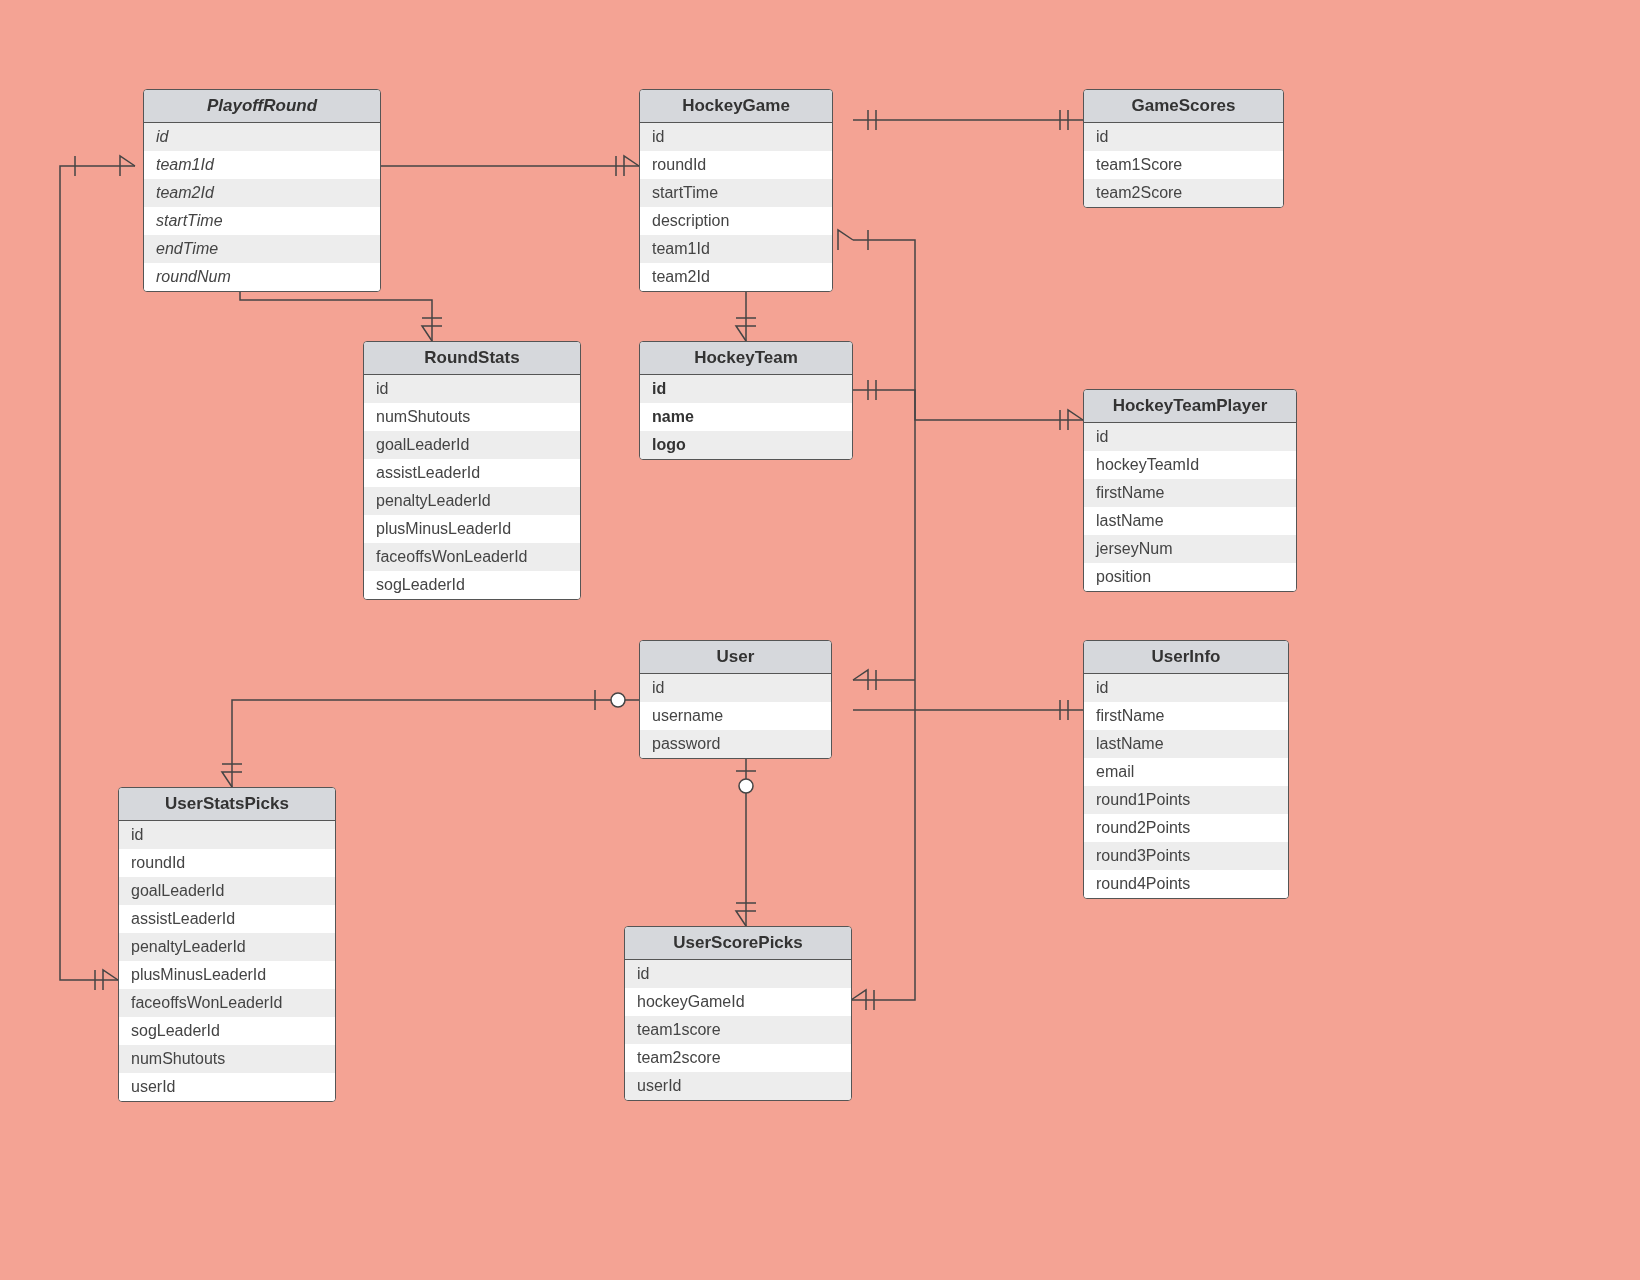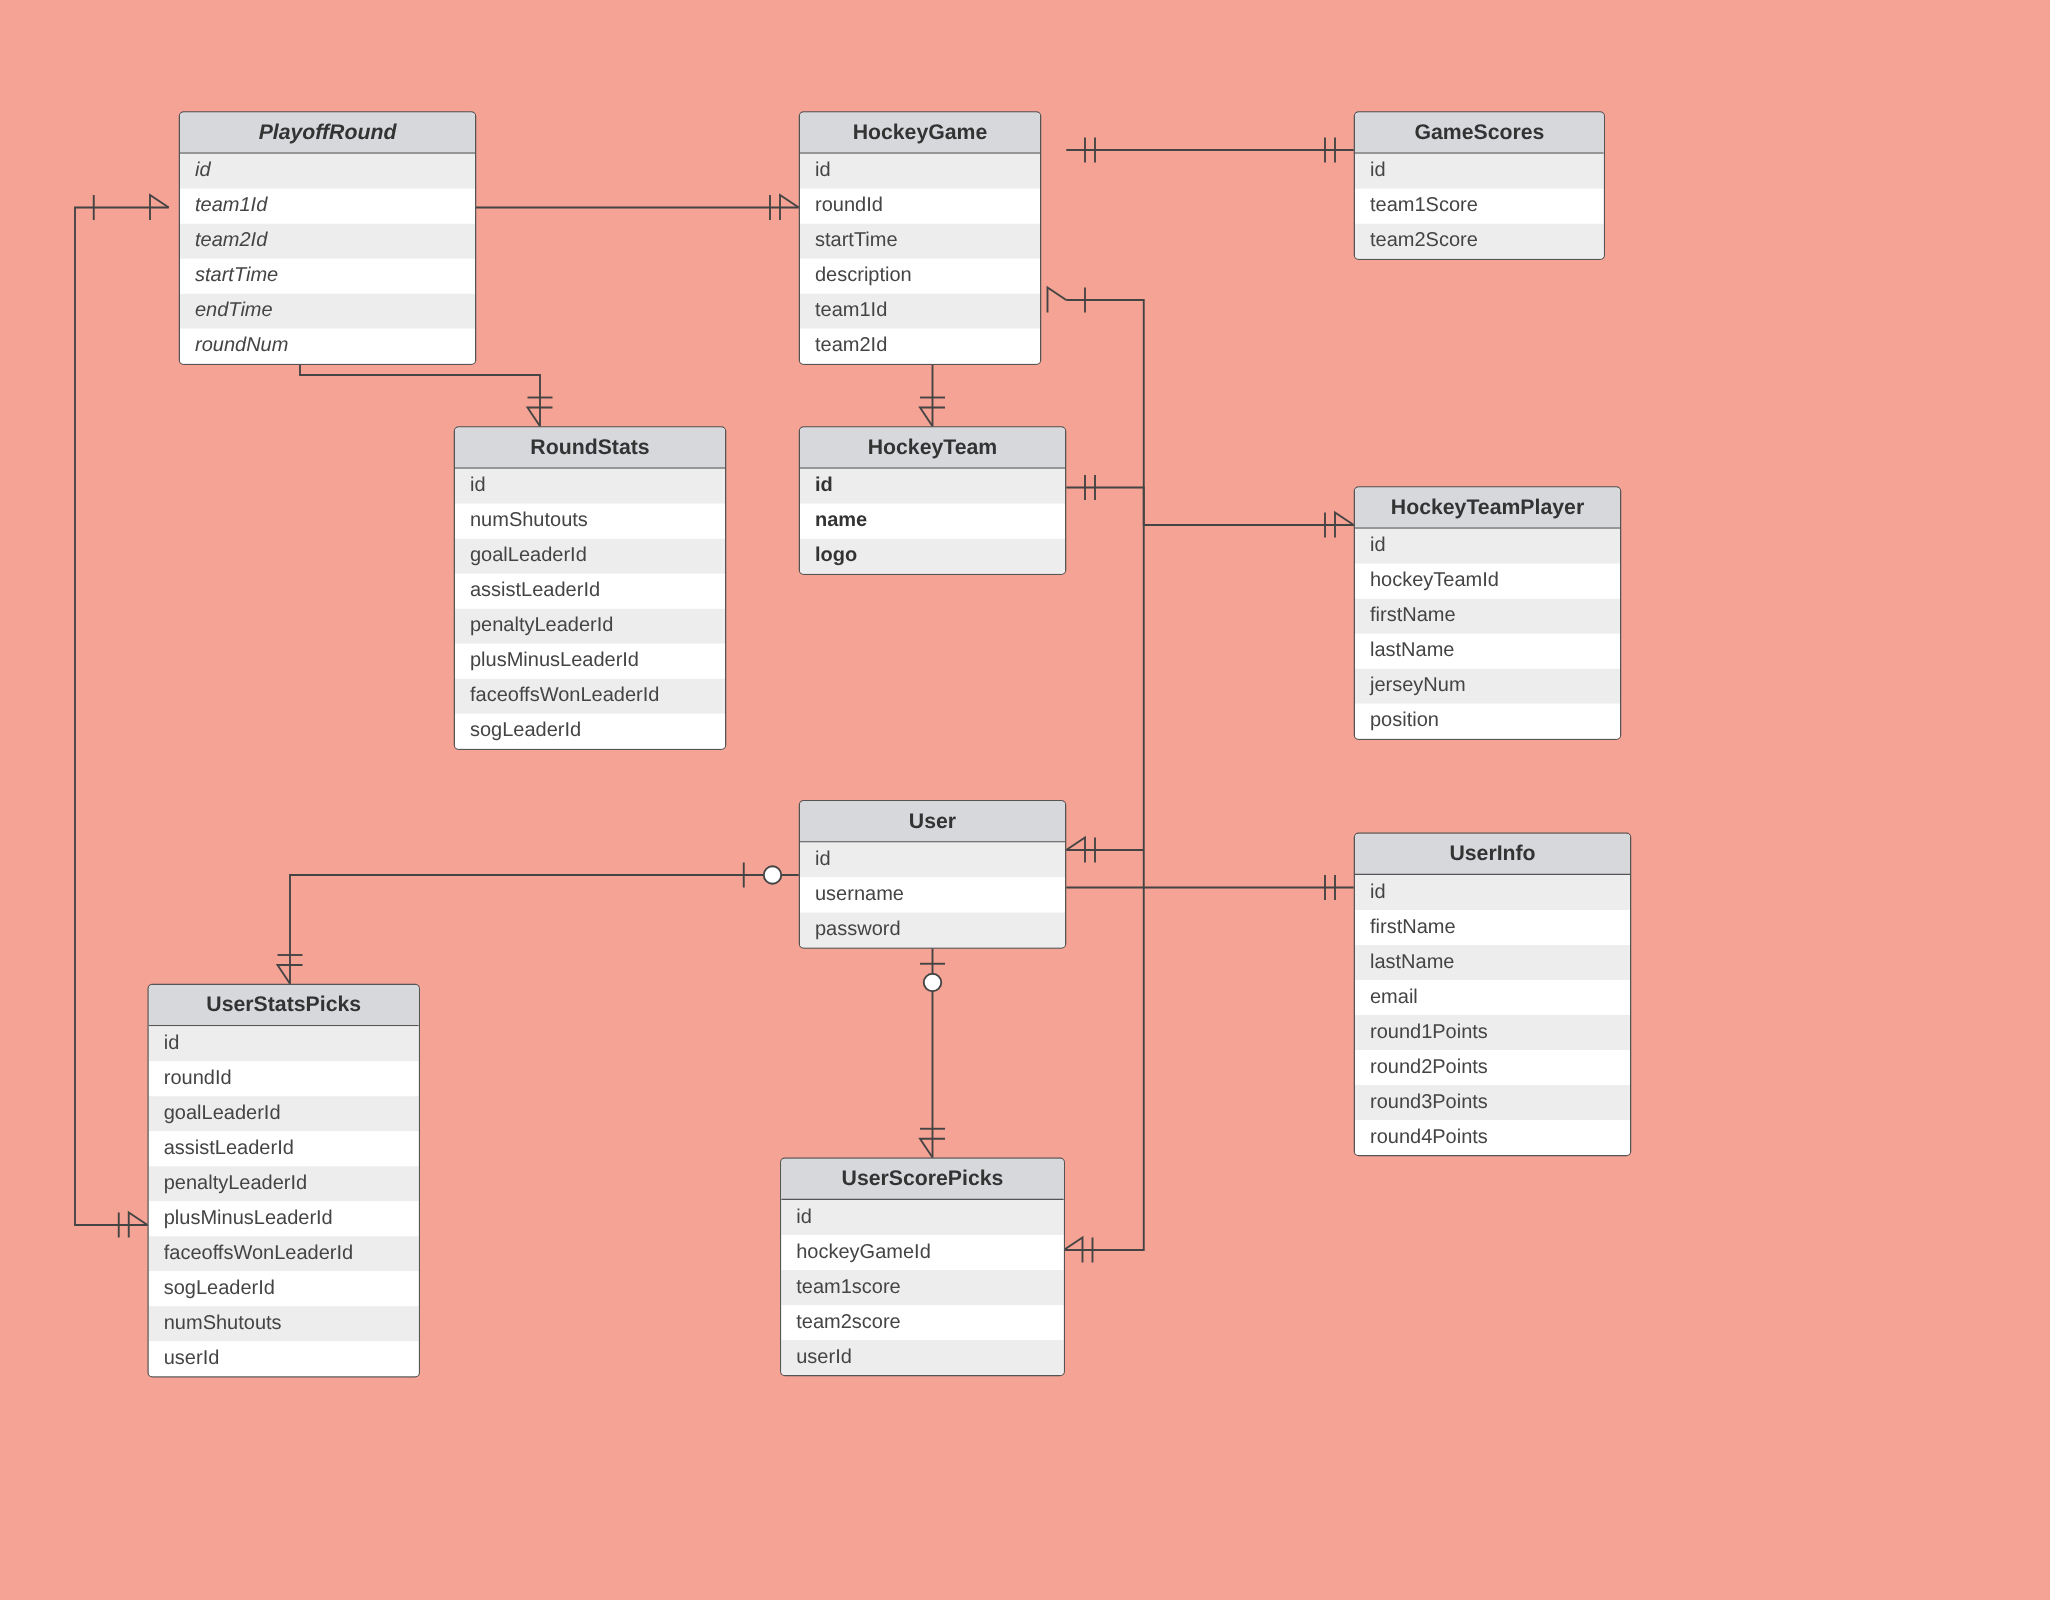--- a/index.html
+++ b/index.html
@@ -179,30 +179,30 @@
   <div class="entity-body">
     <div class="entity-row">id</div>
     <div class="entity-row">hockeyTeamId</div>
     <div class="entity-row">firstName</div>
     <div class="entity-row">lastName</div>
     <div class="entity-row">jerseyNum</div>
     <div class="entity-row">position</div>
   </div>
 </div>
 
-<div class="entity" style="left:639px; top:640px; width:214px;">
+<div class="entity" style="left:639px; top:640px; width:193px;">
   <div class="entity-header">User</div>
   <div class="entity-body">
     <div class="entity-row">id</div>
     <div class="entity-row">username</div>
     <div class="entity-row">password</div>
   </div>
 </div>
 
-<div class="entity" style="left:1083px; top:640px; width:222px;margin-top:26px;">
+<div class="entity" style="left:1083px; top:640px; width:206px;">
   <div class="entity-header">UserInfo</div>
   <div class="entity-body">
     <div class="entity-row">id</div>
     <div class="entity-row">firstName</div>
     <div class="entity-row">lastName</div>
     <div class="entity-row">email</div>
     <div class="entity-row">round1Points</div>
     <div class="entity-row">round2Points</div>
     <div class="entity-row">round3Points</div>
     <div class="entity-row">round4Points</div>

